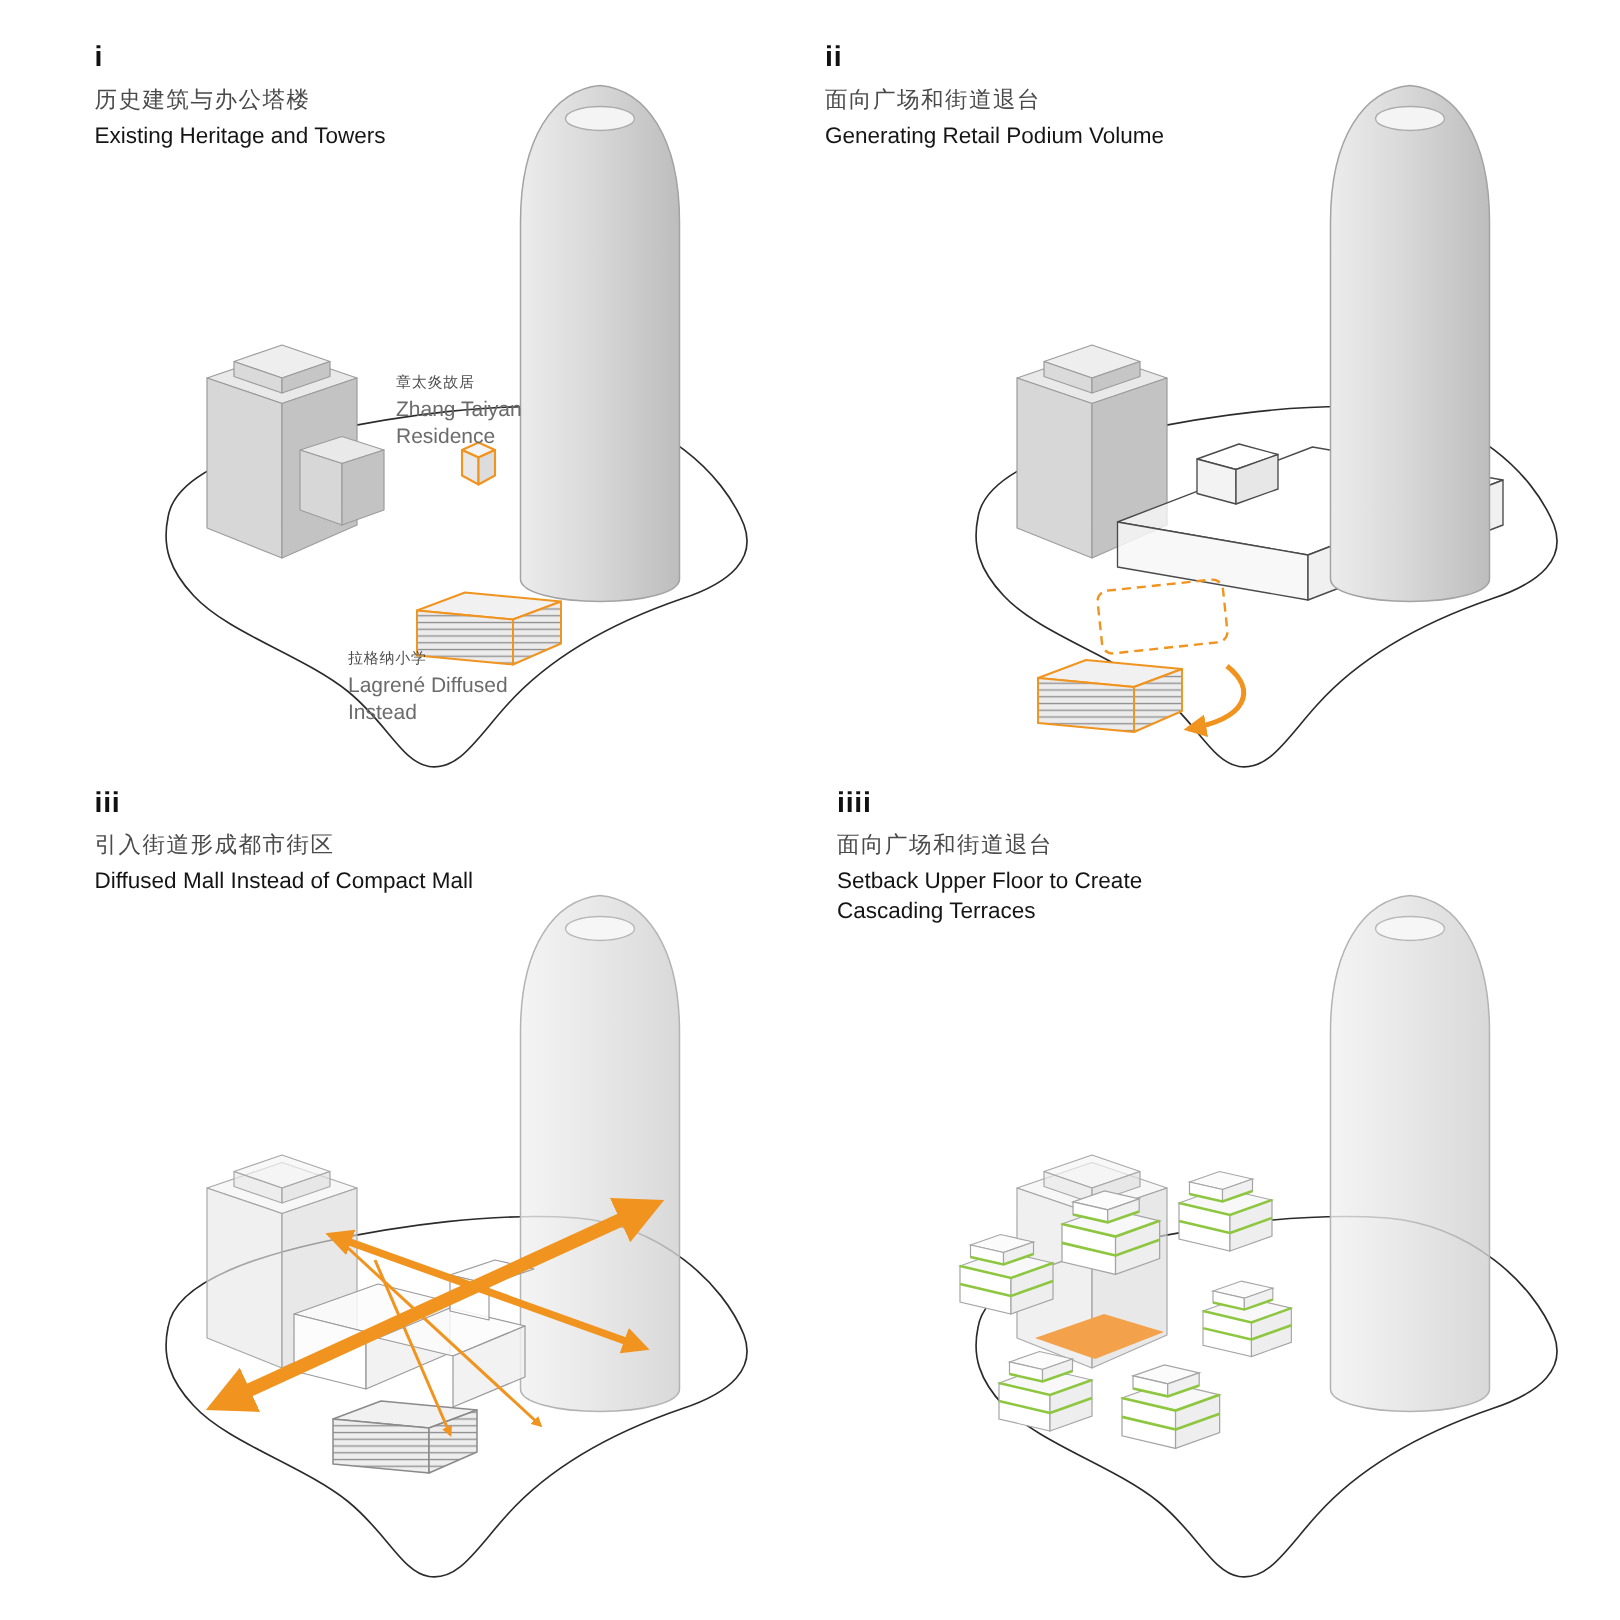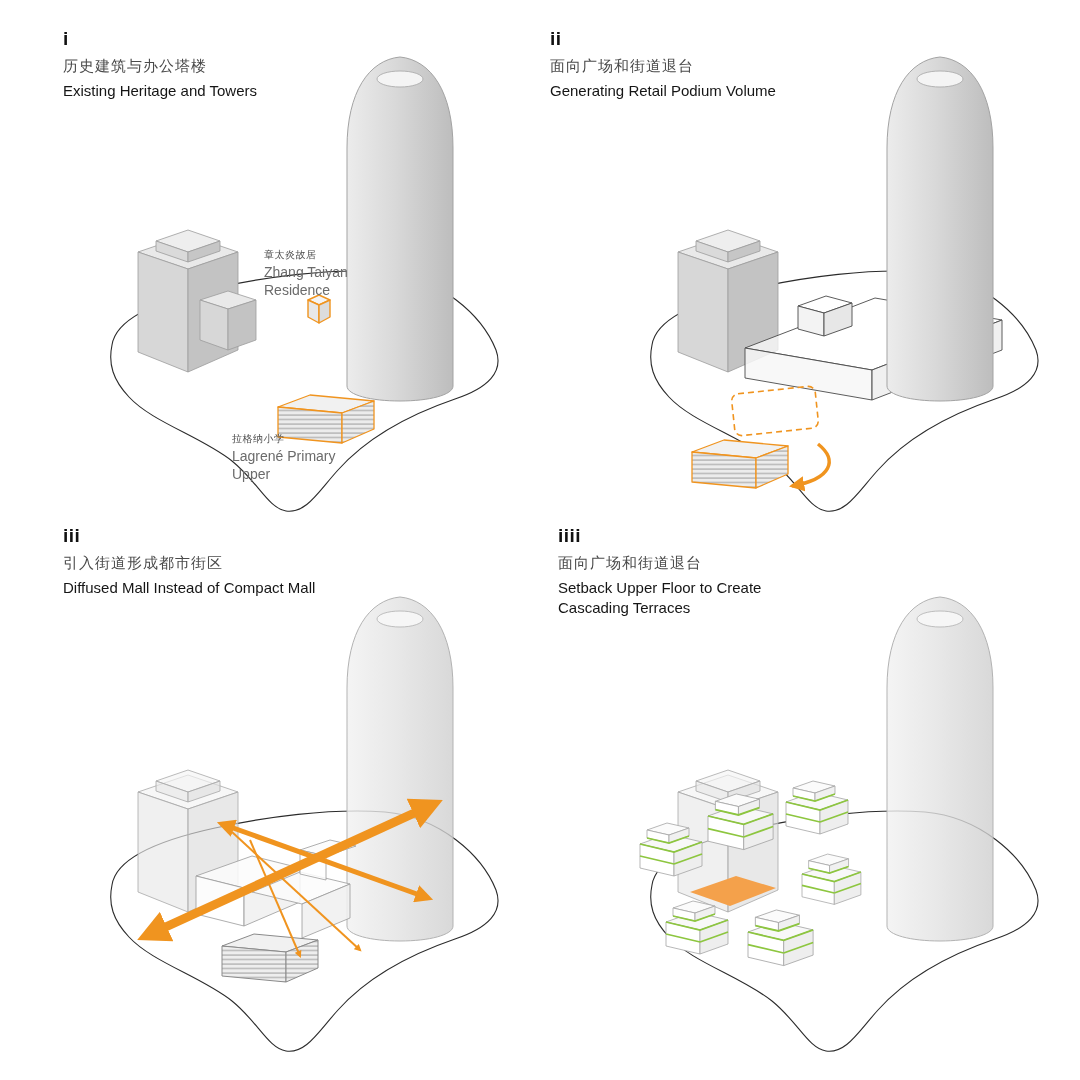--- a/index.html
+++ b/index.html
@@ -233,17 +233,17 @@
     <div class="ten">Cascading Terraces</div>
   </div>
 
   <div class="anno" style="left:264px;top:248px">
     <div class="azh">章太炎故居</div>
     <div class="aen">Zhang Taiyan</div>
     <div class="aen">Residence</div>
   </div>
   <div class="anno" style="left:232px;top:432px">
     <div class="azh">拉格纳小学</div>
-    <div class="aen">Lagrené Primary</div>
-    <div class="aen">Upper</div>
+    <div class="aen">Lagrené Diffused</div>
+    <div class="aen">Instead</div>
   </div>
 
 </div>
 
 </body></html>

